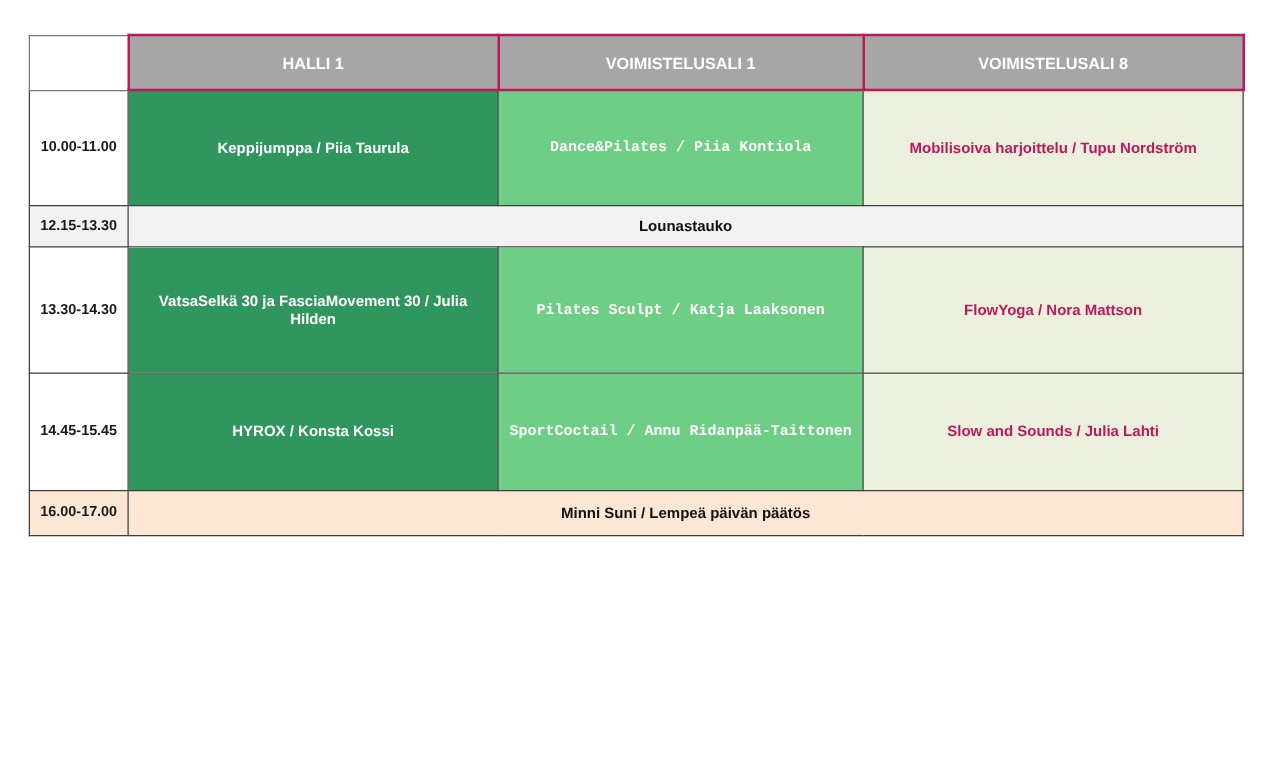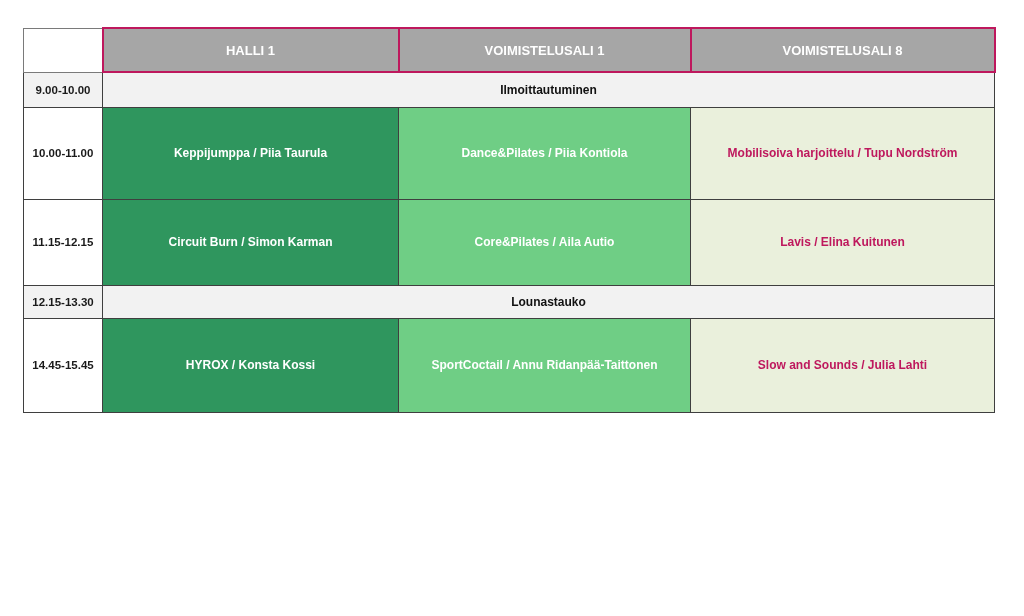--- a/index.html
+++ b/index.html
@@ -52,21 +52,21 @@
     font-size: 11.5px;
     font-weight: bold;
     color: #1a1a1a;
     background: #ffffff;
   }
   td.event {
     font-size: 12px;
     font-weight: bold;
   }
   td.c1 { background: var(--dark-green, #2f965e);  color: #ffffff; }
-  td.c2 { background: var(--medium-green, #6fce85); color: #ffffff; }
+  td.c2 { background: var(--medium-green, #6fce85); color: #ffffff; font-family: Liberation Mono, monospace; }
   td.c3 { background: var(--pale-green, #eaf0dc);   color: #be185d; }
 
   td.span-cell {
     font-size: 12px;
     font-weight: bold;
     color: #111111;
   }
   tr.row-gray  td { background: var(--gray-row, #f2f2f2); }
   tr.row-peach td { background: var(--peach-row, #fbe7d3); }
   tr.row-blue  td { background: var(--blue-row, #dce6f0); }
@@ -93,41 +93,41 @@
     </colgroup>
     <thead>
       <tr>
         <th class="corner"></th>
         <th>HALLI 1</th>
         <th>VOIMISTELUSALI 1</th>
         <th>VOIMISTELUSALI 8</th>
       </tr>
     </thead>
     <tbody>
-      <tr class="row-gray h-reg">
-        <td class="time">9.00-10.00</td>
-        <td class="span-cell" colspan="3">Ilmoittautuminen</td>
-      </tr>
       <tr class="h-big1">
         <td class="time">10.00-11.00</td>
         <td class="event c1">Keppijumppa / Piia Taurula</td>
         <td class="event c2">Dance&amp;Pilates / Piia Kontiola</td>
         <td class="event c3">Mobilisoiva harjoittelu / Tupu Nordström</td>
       </tr>
-      <tr class="h-big2">
-        <td class="time">11.15-12.15</td>
-        <td class="event c1">Circuit Burn / Simon Karman</td>
-        <td class="event c2">Core&amp;Pilates / Aila Autio</td>
-        <td class="event c3">Lavis / Elina Kuitunen</td>
-      </tr>
       <tr class="row-gray h-small">
         <td class="time">12.15-13.30</td>
         <td class="span-cell" colspan="3">Lounastauko</td>
+      </tr>
+      <tr class="h-big3">
+        <td class="time">13.30-14.30</td>
+        <td class="event c1">VatsaSelkä 30 ja FasciaMovement 30 / Julia Hilden</td>
+        <td class="event c2">Pilates Sculpt / Katja Laaksonen</td>
+        <td class="event c3">FlowYoga / Nora Mattson</td>
       </tr>
       <tr class="h-big4">
         <td class="time">14.45-15.45</td>
         <td class="event c1">HYROX / Konsta Kossi</td>
         <td class="event c2">SportCoctail / Annu Ridanpää-Taittonen</td>
         <td class="event c3">Slow and Sounds / Julia Lahti</td>
       </tr>
+      <tr class="row-peach h-peach">
+        <td class="time">16.00-17.00</td>
+        <td class="span-cell" colspan="3">Minni Suni / Lempeä päivän päätös</td>
+      </tr>
     </tbody>
   </table>
 </div>
 
 </body></html>

